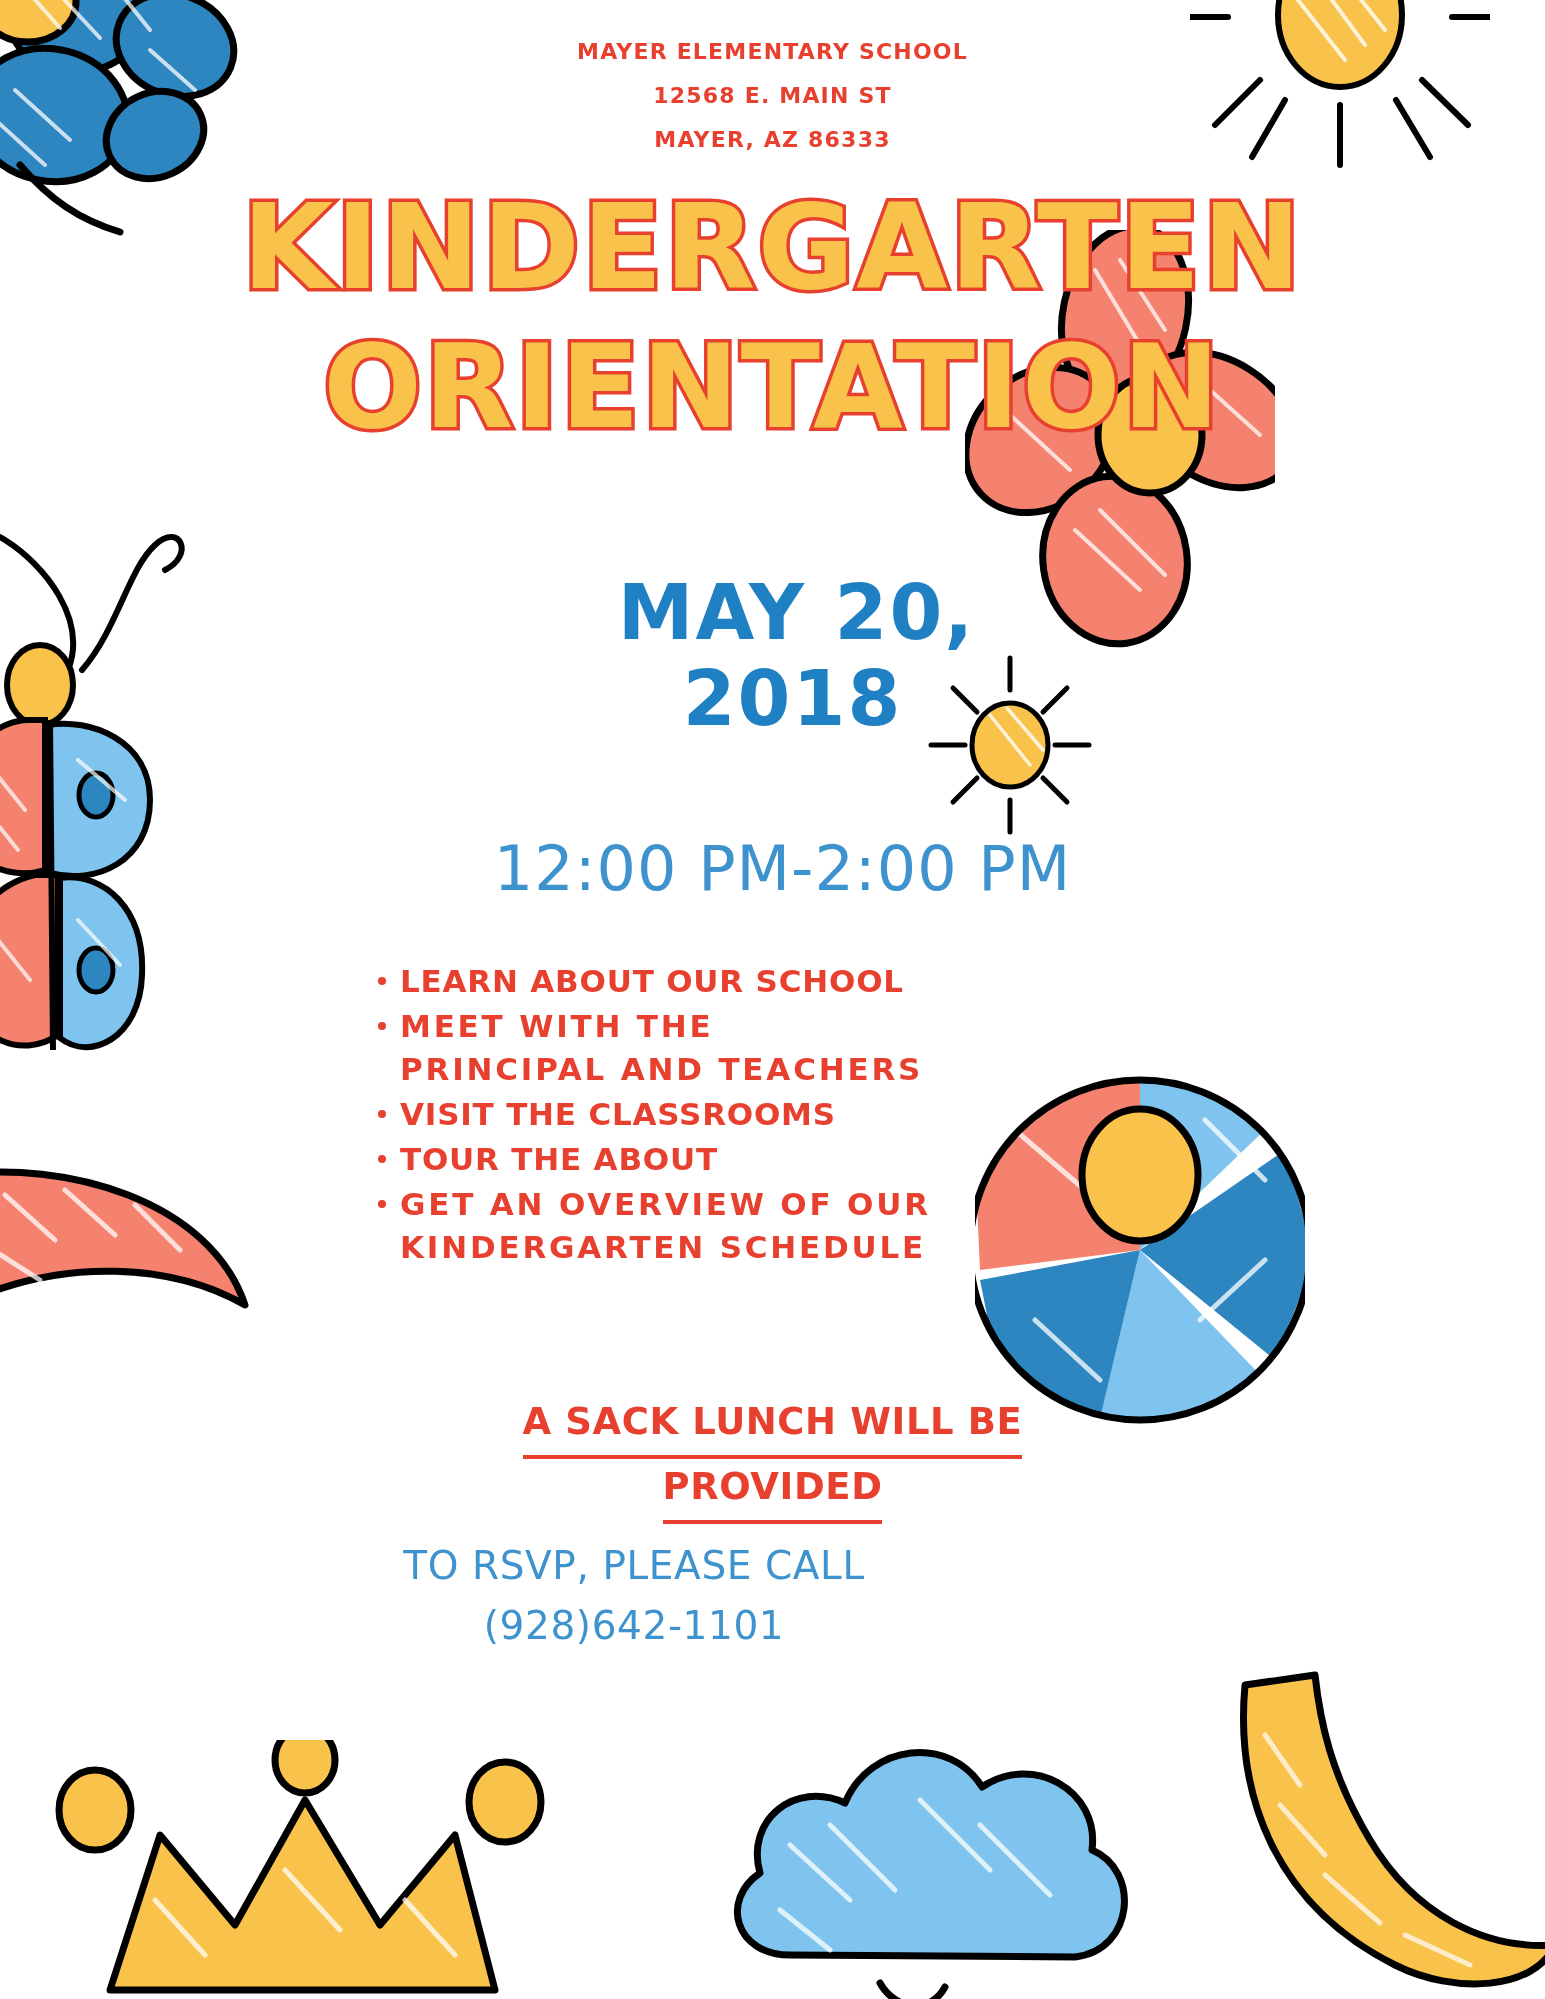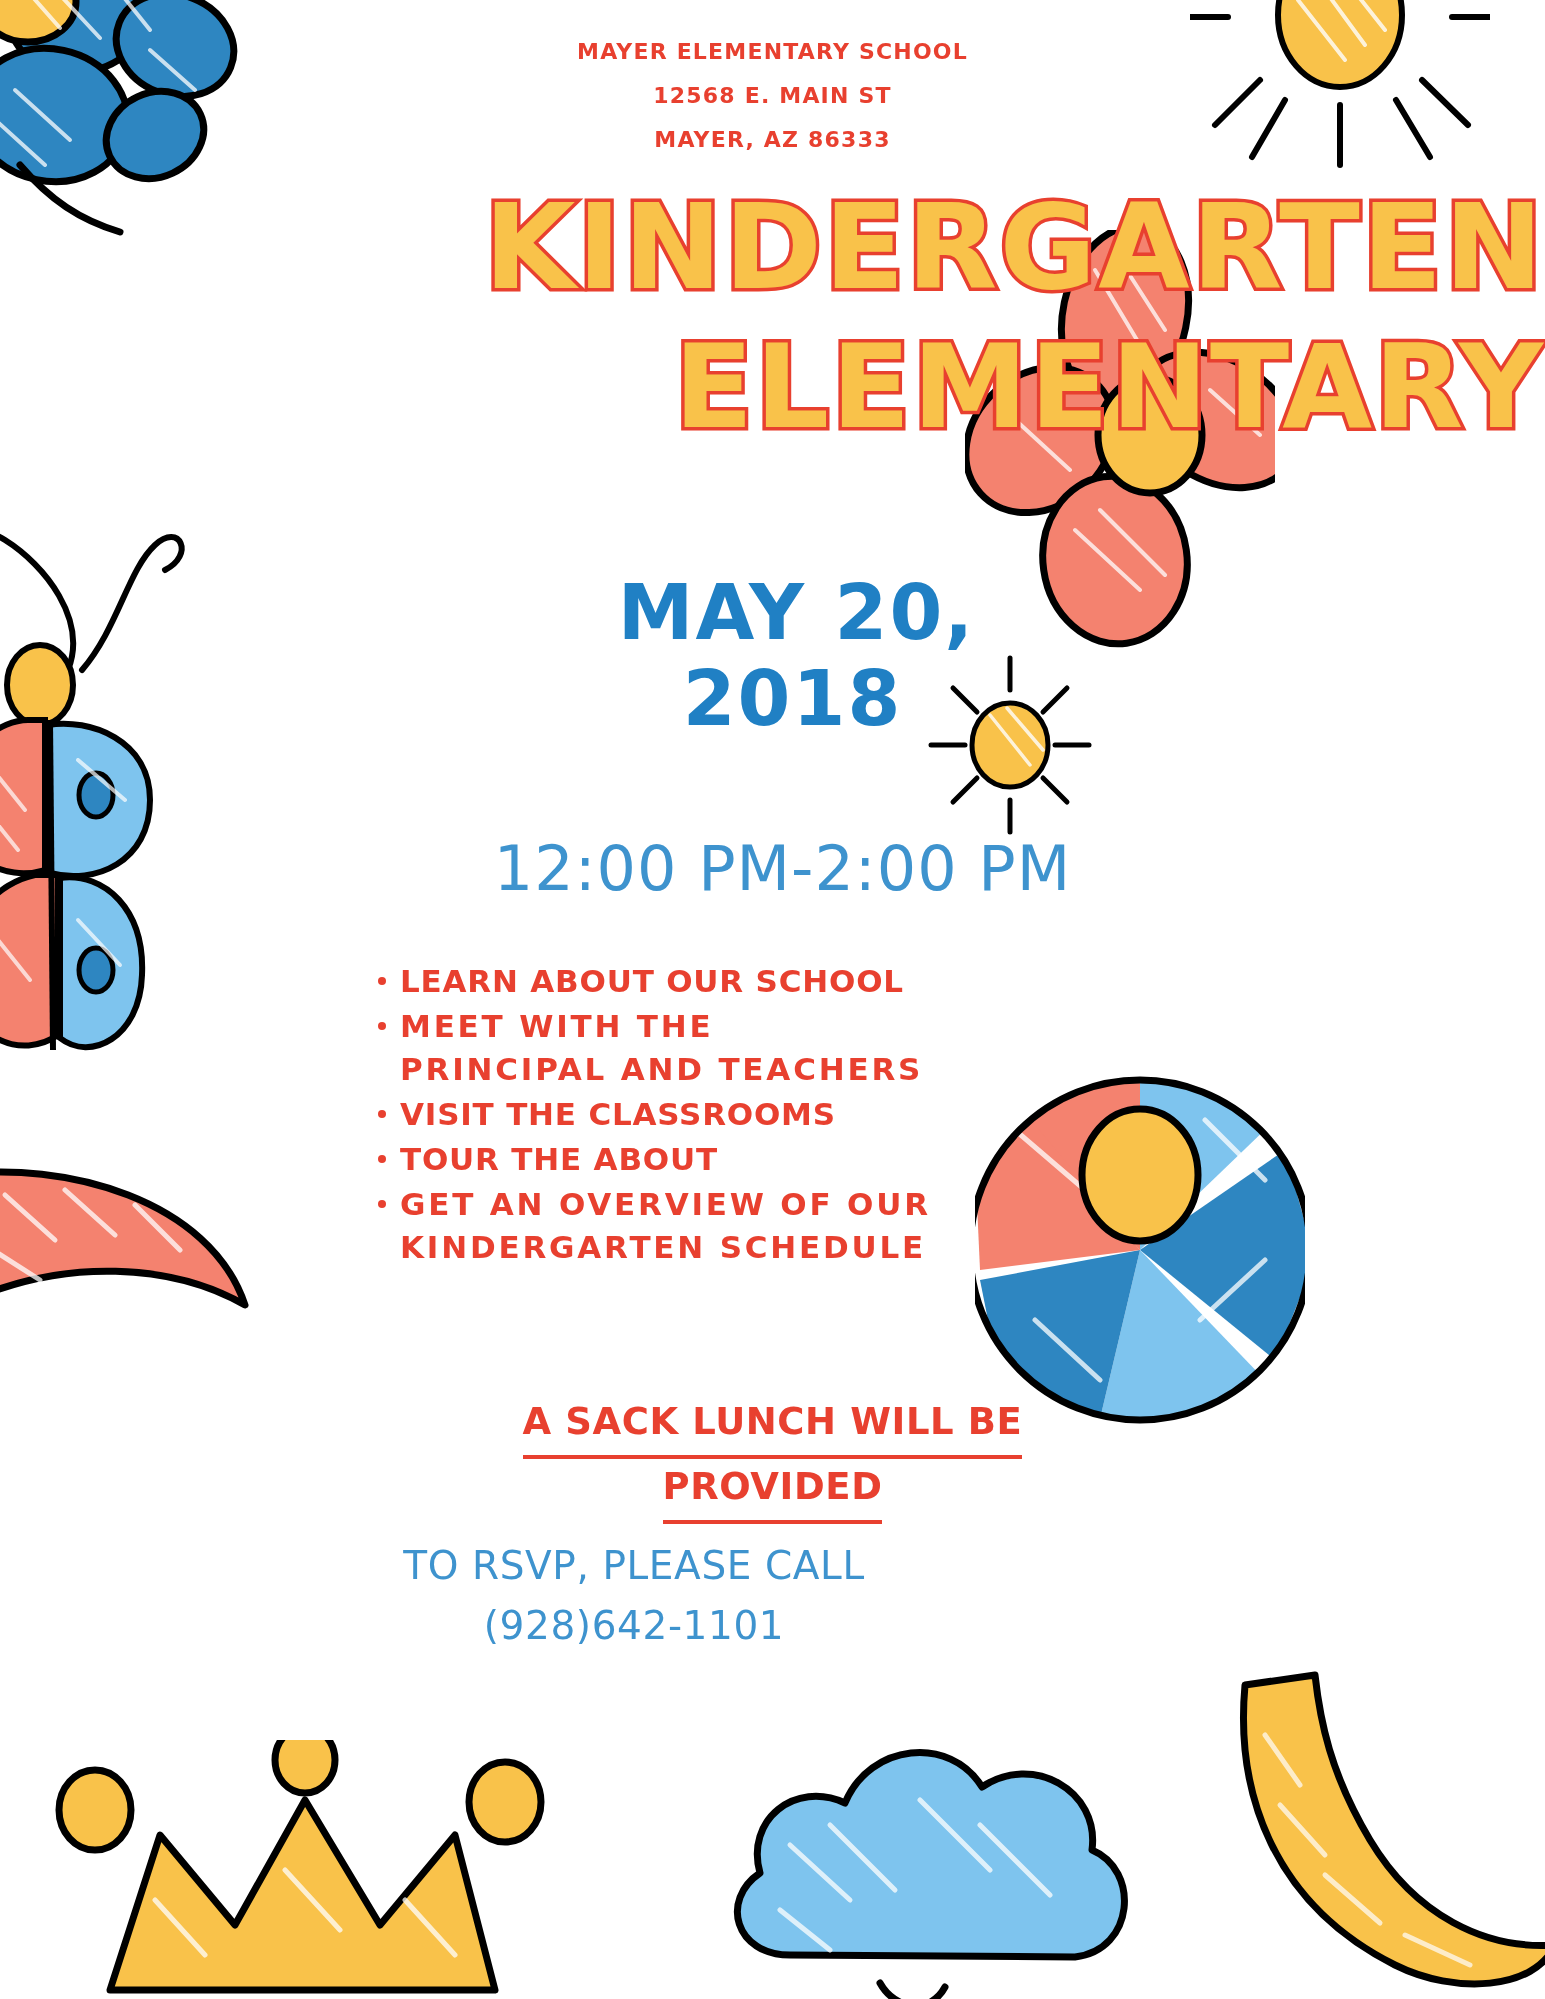--- a/index.html
+++ b/index.html
@@ -20,21 +20,21 @@
   .addr{
     position:absolute;left:0;top:30px;width:1545px;
     text-align:center;color:#E8402F;
     font-family:"DejaVu Sans", sans-serif;
     font-weight:700;font-size:22px;line-height:44px;
     letter-spacing:1.2px;
   }
   .addr div{white-space:nowrap;}
 
   .title-wrap{
-    position:absolute;left:0;top:188px;width:1545px;text-align:right;
+    position:absolute;left:0;top:188px;width:1545px;text-align:center;
   }
   .title-line{
     font-family:"DejaVu Sans", sans-serif;
     font-weight:700;
     font-size:118px;
     line-height:118px;
     letter-spacing:2px;
     color:#F9C24A;
     -webkit-text-stroke:7px #E8402F;
     paint-order:stroke fill;
@@ -278,21 +278,21 @@
   <div class="content">
 
     <div class="addr">
       <div>MAYER ELEMENTARY SCHOOL</div>
       <div>12568 E. MAIN ST</div>
       <div>MAYER, AZ 86333</div>
     </div>
 
     <div class="title-wrap">
       <span class="title-line l1">KINDERGARTEN</span>
-      <span class="title-line l2">ELEMENTARY</span>
+      <span class="title-line l2">ORIENTATION</span>
     </div>
 
     <div class="date-wrap">
       <span class="date-line l1">MAY 20,</span>
       <span class="date-line l2">2018</span>
     </div>
 
     <div class="time">12:00 PM-2:00 PM</div>
 
     <ul class="bullets">

